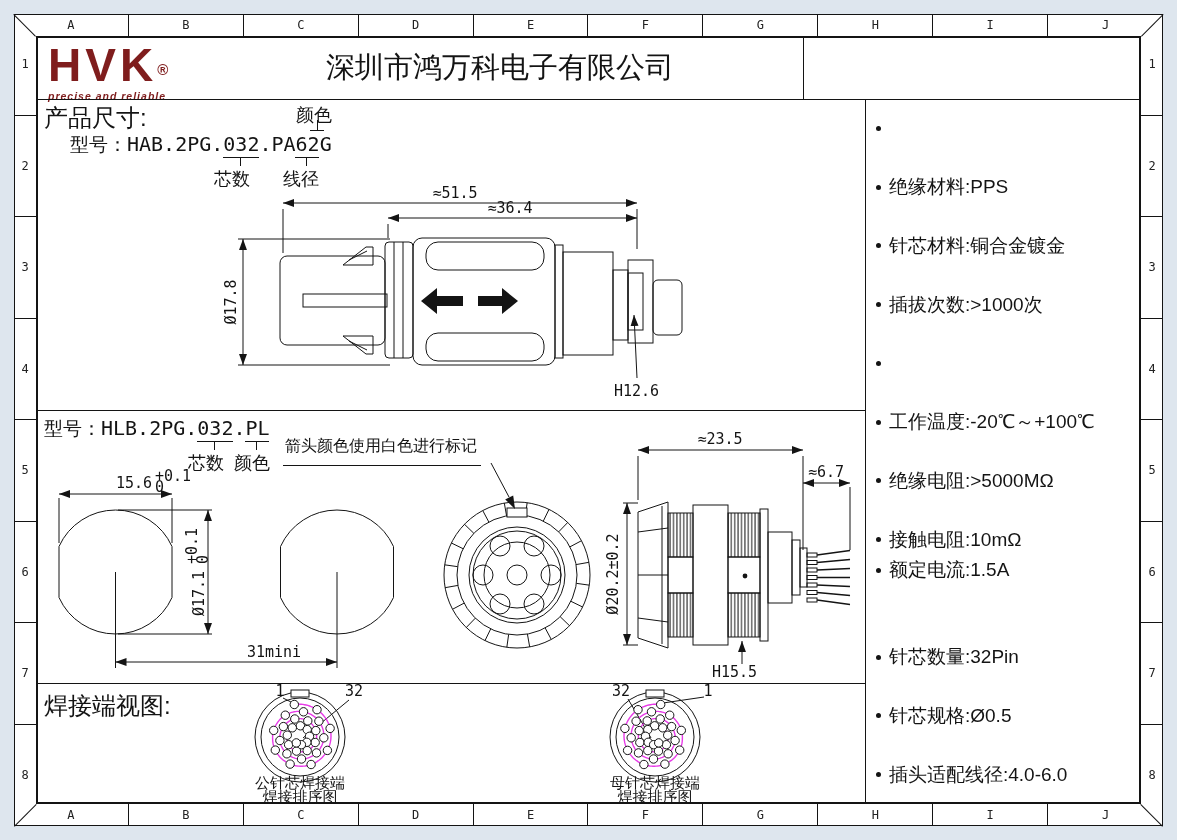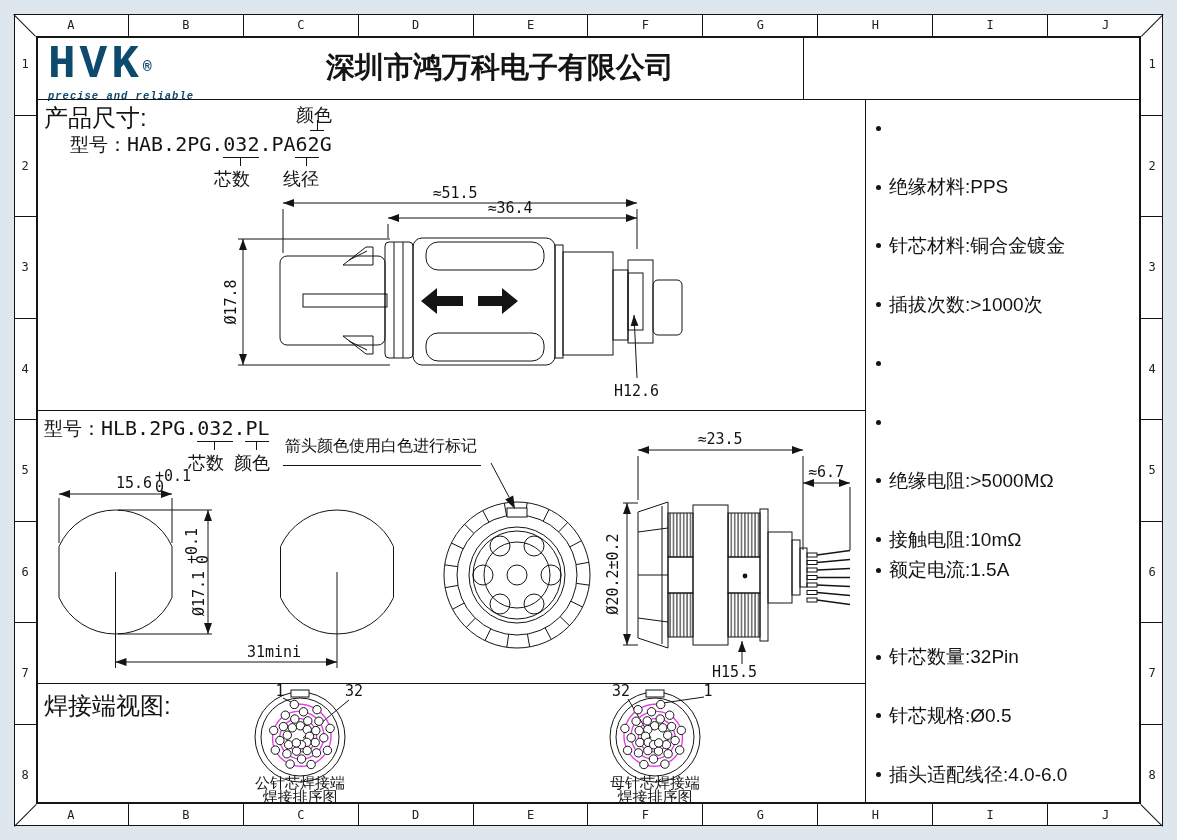--- a/index.html
+++ b/index.html
@@ -15,21 +15,21 @@
   .gcell{position:absolute;display:flex;align-items:center;justify-content:center;
          font:12px "DejaVu Sans Mono",monospace;color:#222;box-sizing:border-box;}
   .diag{position:absolute;width:31px;height:1px;background:#141414;transform-origin:0 0;}
   svg.lay{position:absolute;overflow:visible;}
   svg text{font-family:"DejaVu Sans Mono",monospace;fill:#141414;font-size:15px;}
   svg text.cjk{font-family:"Liberation Sans",sans-serif;}
   .logo-main{font-weight:900;font-size:46px;letter-spacing:4px;line-height:1;}
   .logo-reg{font-size:15px;font-weight:700;vertical-align:super;}
   .logo-tag{font-size:10.5px;font-weight:700;font-style:italic;letter-spacing:1px;margin-top:2px;}
   .company{position:absolute;left:200px;top:36px;width:600px;height:63px;display:flex;
-           align-items:center;justify-content:center;font-size:29px;font-weight:700;}
+           align-items:center;justify-content:center;font-size:29px;font-weight:400;}
   .website{position:absolute;left:804px;top:36px;width:336px;height:63px;display:flex;
            align-items:center;justify-content:center;font-family:"DejaVu Sans Mono",monospace;
            font-size:25px;letter-spacing:1px;}
   .spec{position:absolute;left:866px;width:273px;height:58.7px;display:flex;align-items:center;
         font-size:19px;}
   .spec .dot{width:5px;height:5px;border-radius:50%;background:#141414;
         margin:0 8px 0 10px;flex:0 0 auto;}
   .sec-title{position:absolute;font-size:24px;font-weight:400;}
   .model-row{position:absolute;font-size:19px;white-space:nowrap;}
   .model-row .mono{font-family:"DejaVu Sans Mono",monospace;font-size:20px;margin-top:36px;}
@@ -88,21 +88,21 @@
       <div class="gcell" style="left: 1141px; top: 217px; width: 22px; height: 101.5px; border-bottom: 1px solid rgb(20, 20, 20);">3</div>
       <div class="gcell" style="left: 1141px; top: 318.5px; width: 22px; height: 101.5px; border-bottom: 1px solid rgb(20, 20, 20);">4</div>
       <div class="gcell" style="left: 1141px; top: 420px; width: 22px; height: 101.5px; border-bottom: 1px solid rgb(20, 20, 20);">5</div>
       <div class="gcell" style="left: 1141px; top: 521.5px; width: 22px; height: 101.5px; border-bottom: 1px solid rgb(20, 20, 20);">6</div>
       <div class="gcell" style="left: 1141px; top: 623px; width: 22px; height: 101.5px; border-bottom: 1px solid rgb(20, 20, 20);">7</div>
       <div class="gcell" style="left: 1141px; top: 724.5px; width: 22px; height: 101.5px;">8</div>
     </div>
 
   <div id="frame"></div>
 
-  <div class="abs" style="left:48px;top:42px;color:#0c4a6e;font-family:Liberation Mono, monospace;">
+  <div class="abs" style="left:48px;top:42px;color:#7f1d1d;">
     <span class="logo-main">HVK</span><span class="logo-reg">®</span>
     <div class="logo-tag">precise and reliable</div>
   </div>
   <div class="company">深圳市鸿万科电子有限公司</div>
 
   <div class="hl" style="left:36px;top:99px;width:1105px;"></div>
   <div class="vl" style="left:803px;top:36px;height:63px;"></div>
   <div class="vl" style="left:865px;top:99px;height:705px;"></div>
   <div class="hl" style="left:36px;top:410px;width:829px;"></div>
   <div class="hl" style="left:36px;top:683px;width:829px;"></div>
@@ -121,20 +121,21 @@
       </div>
     <div class="spec" style="top:275.3px;">
         <span class="dot"></span>
         <span>插拔次数:&gt;1000次</span>
       </div>
     <div class="spec" style="top:334px;">
         <span class="dot"></span>
       </div>
     <div class="spec" style="top:392.8px;">
         <span class="dot"></span>
+        <span>工作温度:-20℃～+100℃</span>
       </div>
     <div class="spec" style="top:451.5px;">
         <span class="dot"></span>
         <span>绝缘电阻:&gt;5000MΩ</span>
       </div>
     <div class="spec" style="top:510.3px;">
         <span class="dot"></span>
         <span>接触电阻:10mΩ</span>
       </div>
     <div class="spec" style="top:541px;">

